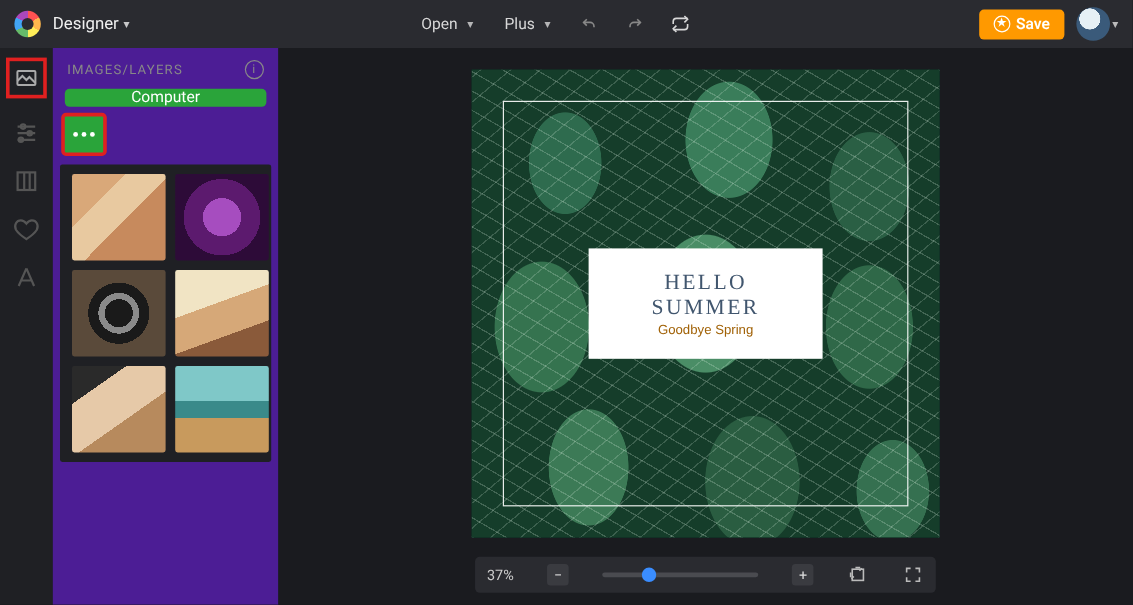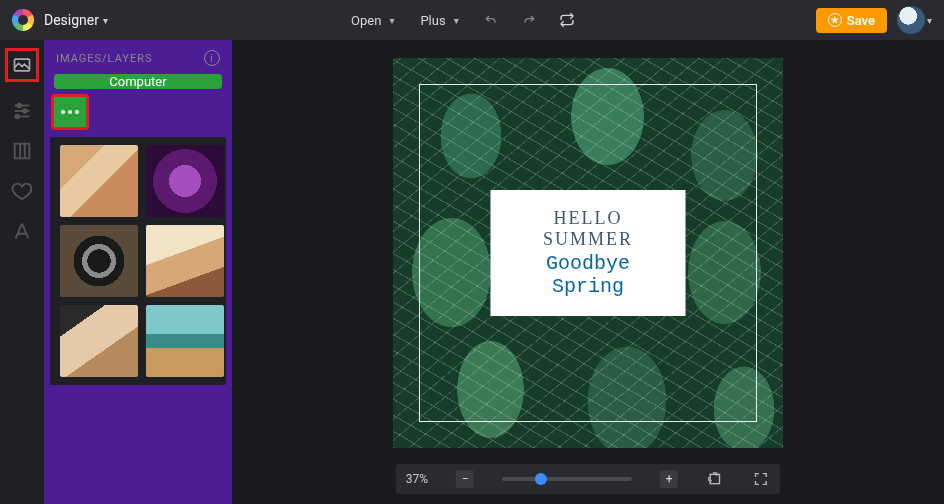--- a/index.html
+++ b/index.html
@@ -64,21 +64,21 @@
   radial-gradient(ellipse 50px 70px at 90% 90%, #357050 0 60%, transparent 61%),
   #153d2a;
 }
 .leaves::before, .leaves::after { content:""; position:absolute; inset:0; background-image:
   repeating-linear-gradient(30deg, rgba(220,240,225,.12) 0 1px, transparent 1px 14px),
   repeating-linear-gradient(-40deg, rgba(220,240,225,.10) 0 1px, transparent 1px 16px);
 }
 .frame { position:absolute; inset:26px; border:1px solid rgba(255,255,255,.9); }
 .label-box { position:absolute; left:50%; top:50%; transform:translate(-50%,-50%); background:#fff; padding:18px 34px; text-align:center; }
 .label-box h1 { font-family: Georgia, 'Times New Roman', serif; color:#41566e; font-size:18px; letter-spacing:2px; font-weight:500;}
-.label-box h2 { font-family: Liberation Mono, monospace; color:#0369a1; font-size:20px; font-weight:400; margin-top:2px;}
+.label-box h2 { font-family: Liberation Sans, sans-serif; color:#a16207; font-size:11px; font-weight:400; margin-top:2px;}
 
 
 .zoombar { position:absolute; bottom:10px; left:50%; transform:translateX(-50%); height:30px; background:#2a2b30; border-radius:4px; display:flex; align-items:center; padding:0 10px; gap:28px; }
 .zoombar .zoom-pct { font-size:12px; color:#ccc; }
 .zoombar .zbtn { width:18px; height:18px; background:#3a3b40; border-radius:3px; display:flex; align-items:center; justify-content:center; color:#ddd; font-size:12px; cursor:pointer; }
 .slider { width:130px; height:4px; background:#4a4b50; border-radius:2px; position:relative; cursor:pointer;}
 .slider .knob { position:absolute; left:30%; top:50%; transform:translate(-50%,-50%); width:12px; height:12px; background:#3a8dff; border-radius:50%; }
 .zoombar .sq { width:18px; height:18px; display:flex; align-items:center; justify-content:center; color:#bbb; cursor:pointer; }
 </style>
 </head>

